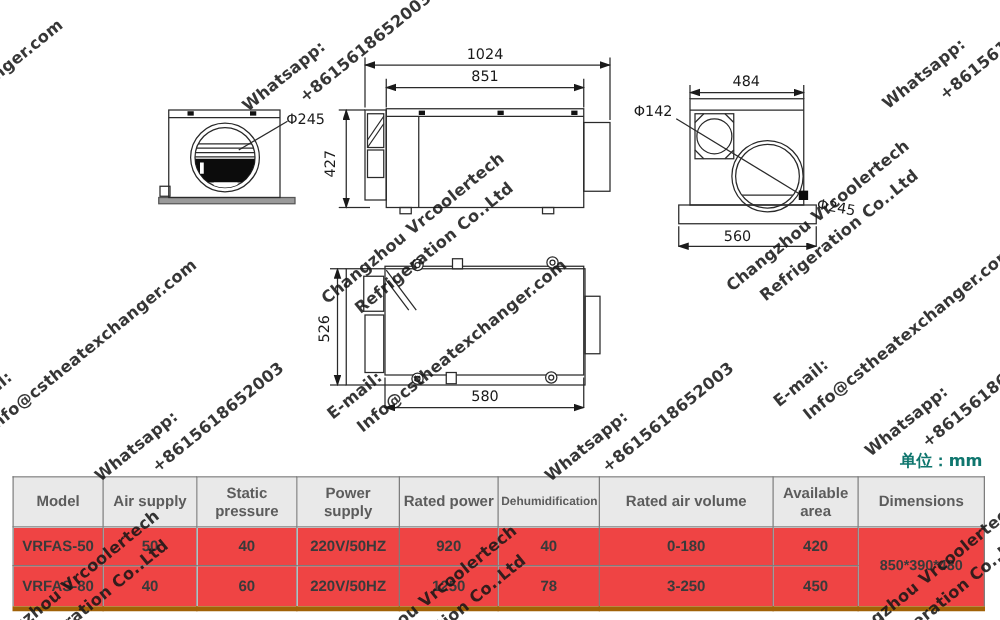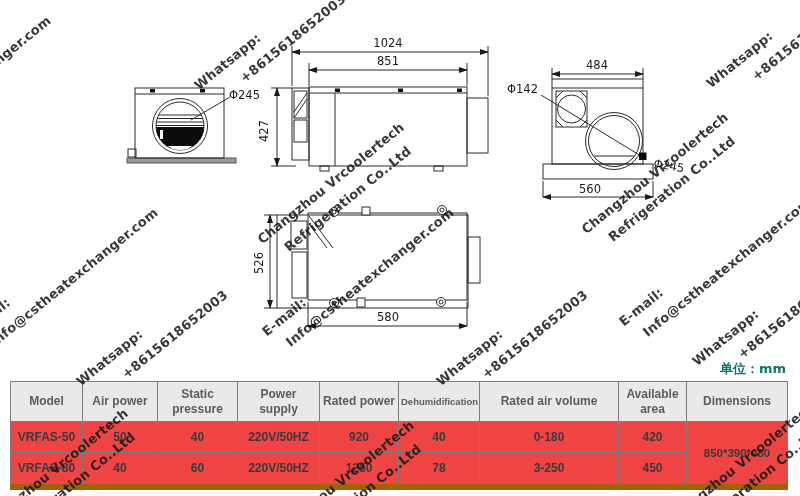--- a/index.html
+++ b/index.html
@@ -16,21 +16,21 @@
              table-layout:fixed;width:777px;}
   table.spec th,table.spec td{border:1px solid #7d7d7d;text-align:center;vertical-align:middle;
              padding:0 2px;overflow:hidden;}
   table.spec tr.hdr{height:40px;}
   table.spec tr.r1{height:31px;}
   table.spec tr.r2{height:34px;}
   table.spec th{background:#e9e9e9;color:#5c5c5c;font-size:12px;font-weight:bold;line-height:1.25;}
   table.spec th.small{font-size:9.5px;}
   table.spec td{background:#ef4444;color:#3a3a3a;font-size:12px;font-weight:bold;}
   table.spec td.dim{font-size:11.5px;margin-left:18px;}
-  table.spec{border-top:1px solid #666;border-bottom:6px solid #a16207;}
+  table.spec{border-top:1px solid #666;border-bottom:4px solid #a16207;}
   table.spec tr.r2 td{border-bottom:2px solid #3c3c3c;}
   
   .wm-layer{position:absolute;left:0;top:0;width:800px;height:496px;z-index:3;pointer-events:none;}
   .wm{position:absolute;transform:translate(-50%,-50%) rotate(-39deg);color:#161616;opacity:.86;
       font-family:"DejaVu Sans",sans-serif;font-weight:bold;font-size:13px;line-height:23px;
       white-space:nowrap;letter-spacing:.2px;}
   .wm span{display:block;}
   .wm-wa span.l2{margin-left:40px;}
   .wm-em span.l2{margin-left:12px;}
   .wm-co span.l2{margin-left:16px;}
@@ -172,21 +172,21 @@
       <col style="width:82px">
         <col style="width:79px">
         <col style="width:81px">
       <col style="width:139px">
         <col style="width:68px">
         <col style="width:101px">
     </colgroup>
     <tbody>
         <tr class="hdr">
       <th>Model</th>
-      <th>Air power</th>
+      <th>Air supply</th>
       <th>Static pressure</th>
       <th>Power supply</th>
       <th>Rated power</th>
       <th class="small">Dehumidification</th>
       <th>Rated air volume</th>
       <th>Available area</th>
       <th>Dimensions</th>
     </tr>
     <tr class="r1">
       <td>VRFAS-50</td>

